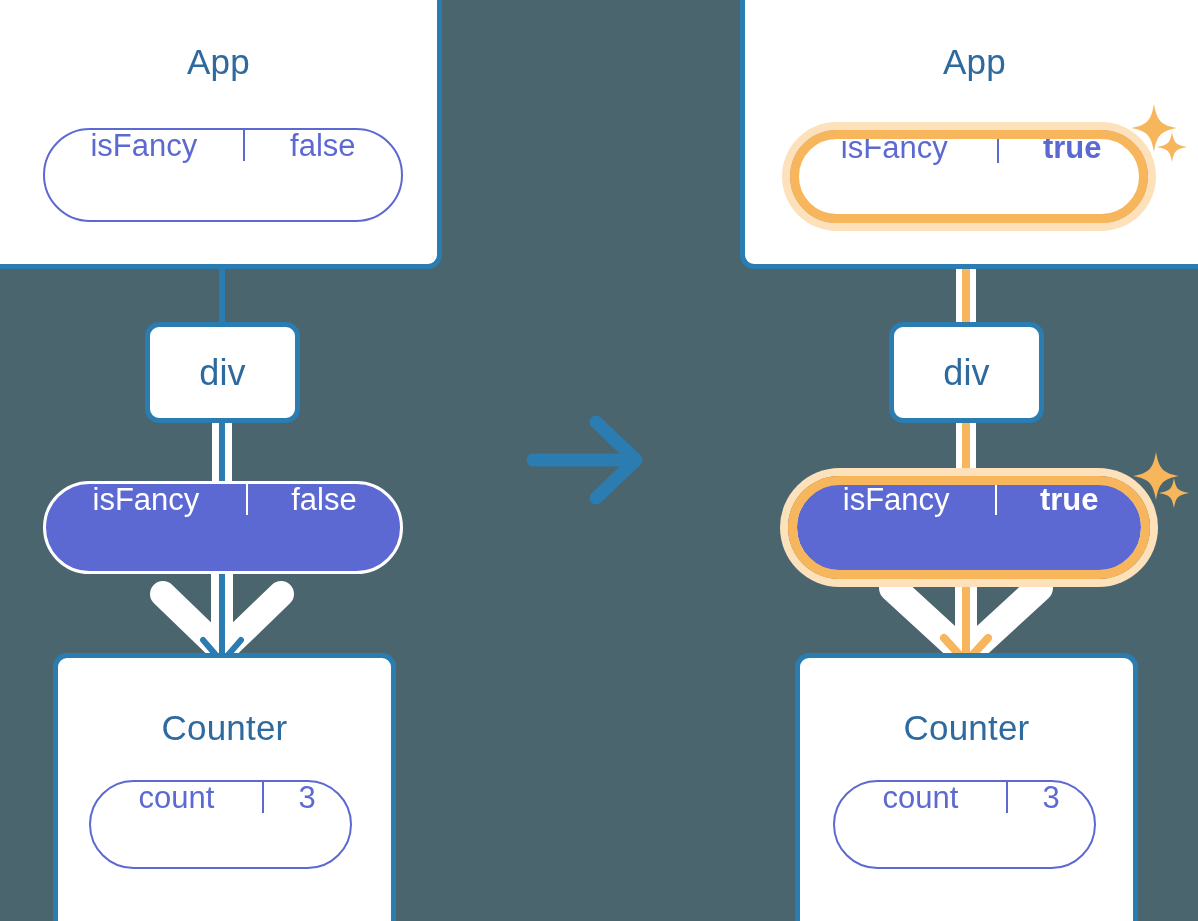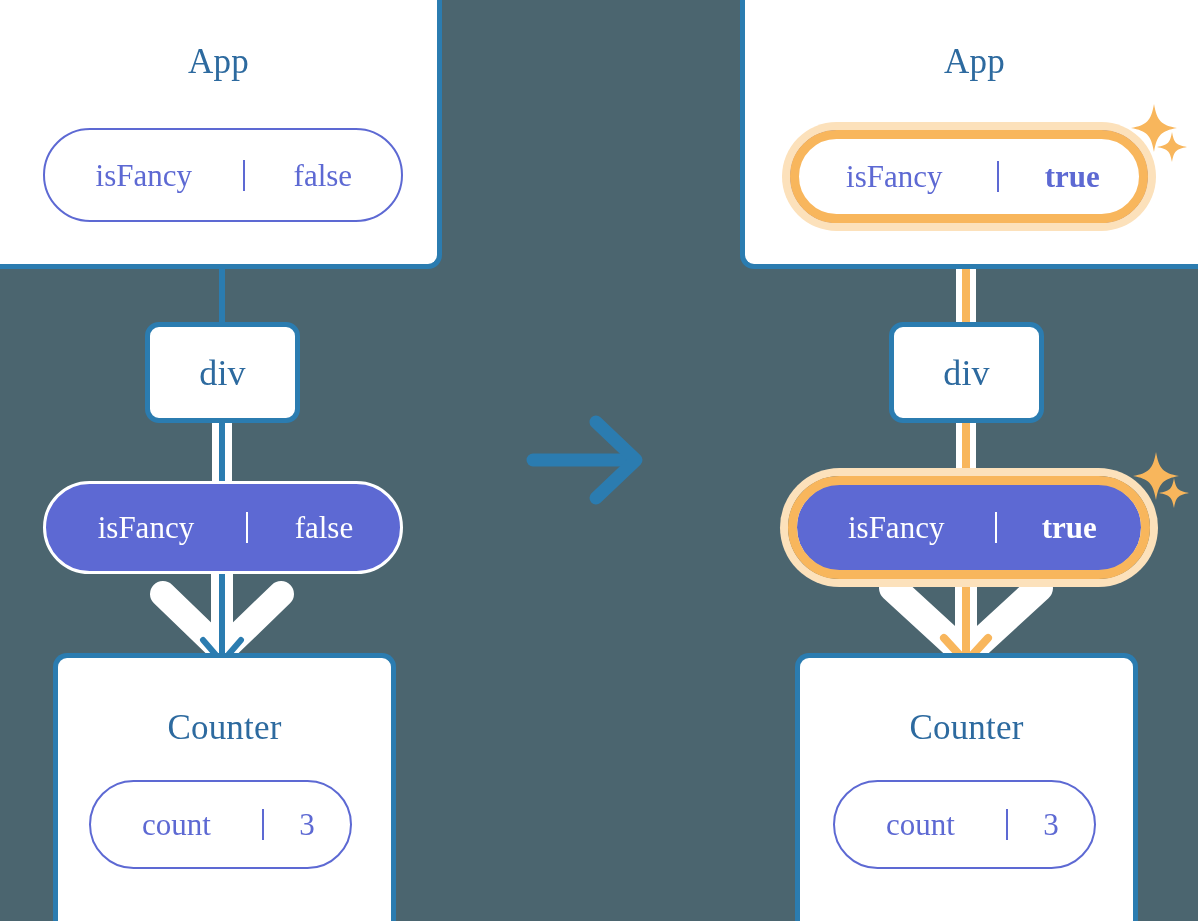--- a/index.html
+++ b/index.html
@@ -2,21 +2,21 @@
 <html><head>
 <meta charset="utf-8">
 <style>
   html,body{margin:0;padding:0;}
   body{
     width:1198px;height:921px;
     background:#4b656f;
     font-family:"Liberation Sans", sans-serif;
     overflow:hidden;
   }
-  .stage{position:relative;width:1167px;height:921px;font-family:Liberation Serif, serif;}
+  .stage{position:relative;width:1167px;height:921px;}
 
   
   .layer{position:absolute;left:0;top:0;width:1198px;height:921px;pointer-events:none;}
 
   
   .card{
     position:absolute;
     background:#ffffff;
     border:5px solid #2b7cb0;
     border-radius:14px;
@@ -31,21 +31,21 @@
     letter-spacing:.2px;
     line-height:1;
     white-space:nowrap;
   }
   .card-title.small{font-size:36px;}
 
   
   .pill{
     position:absolute;
     display:flex;
-    align-items:center;
+    align-items:flex-start;
     border-radius:999px;
     box-sizing:border-box;
     overflow:hidden;
   }
   .pill-key,.pill-val{
     display:flex;align-items:center;justify-content:center;
     font-size:31px;line-height:1;white-space:nowrap;
   }
   .pill.outline{
     border:2px solid #5d69d3;

